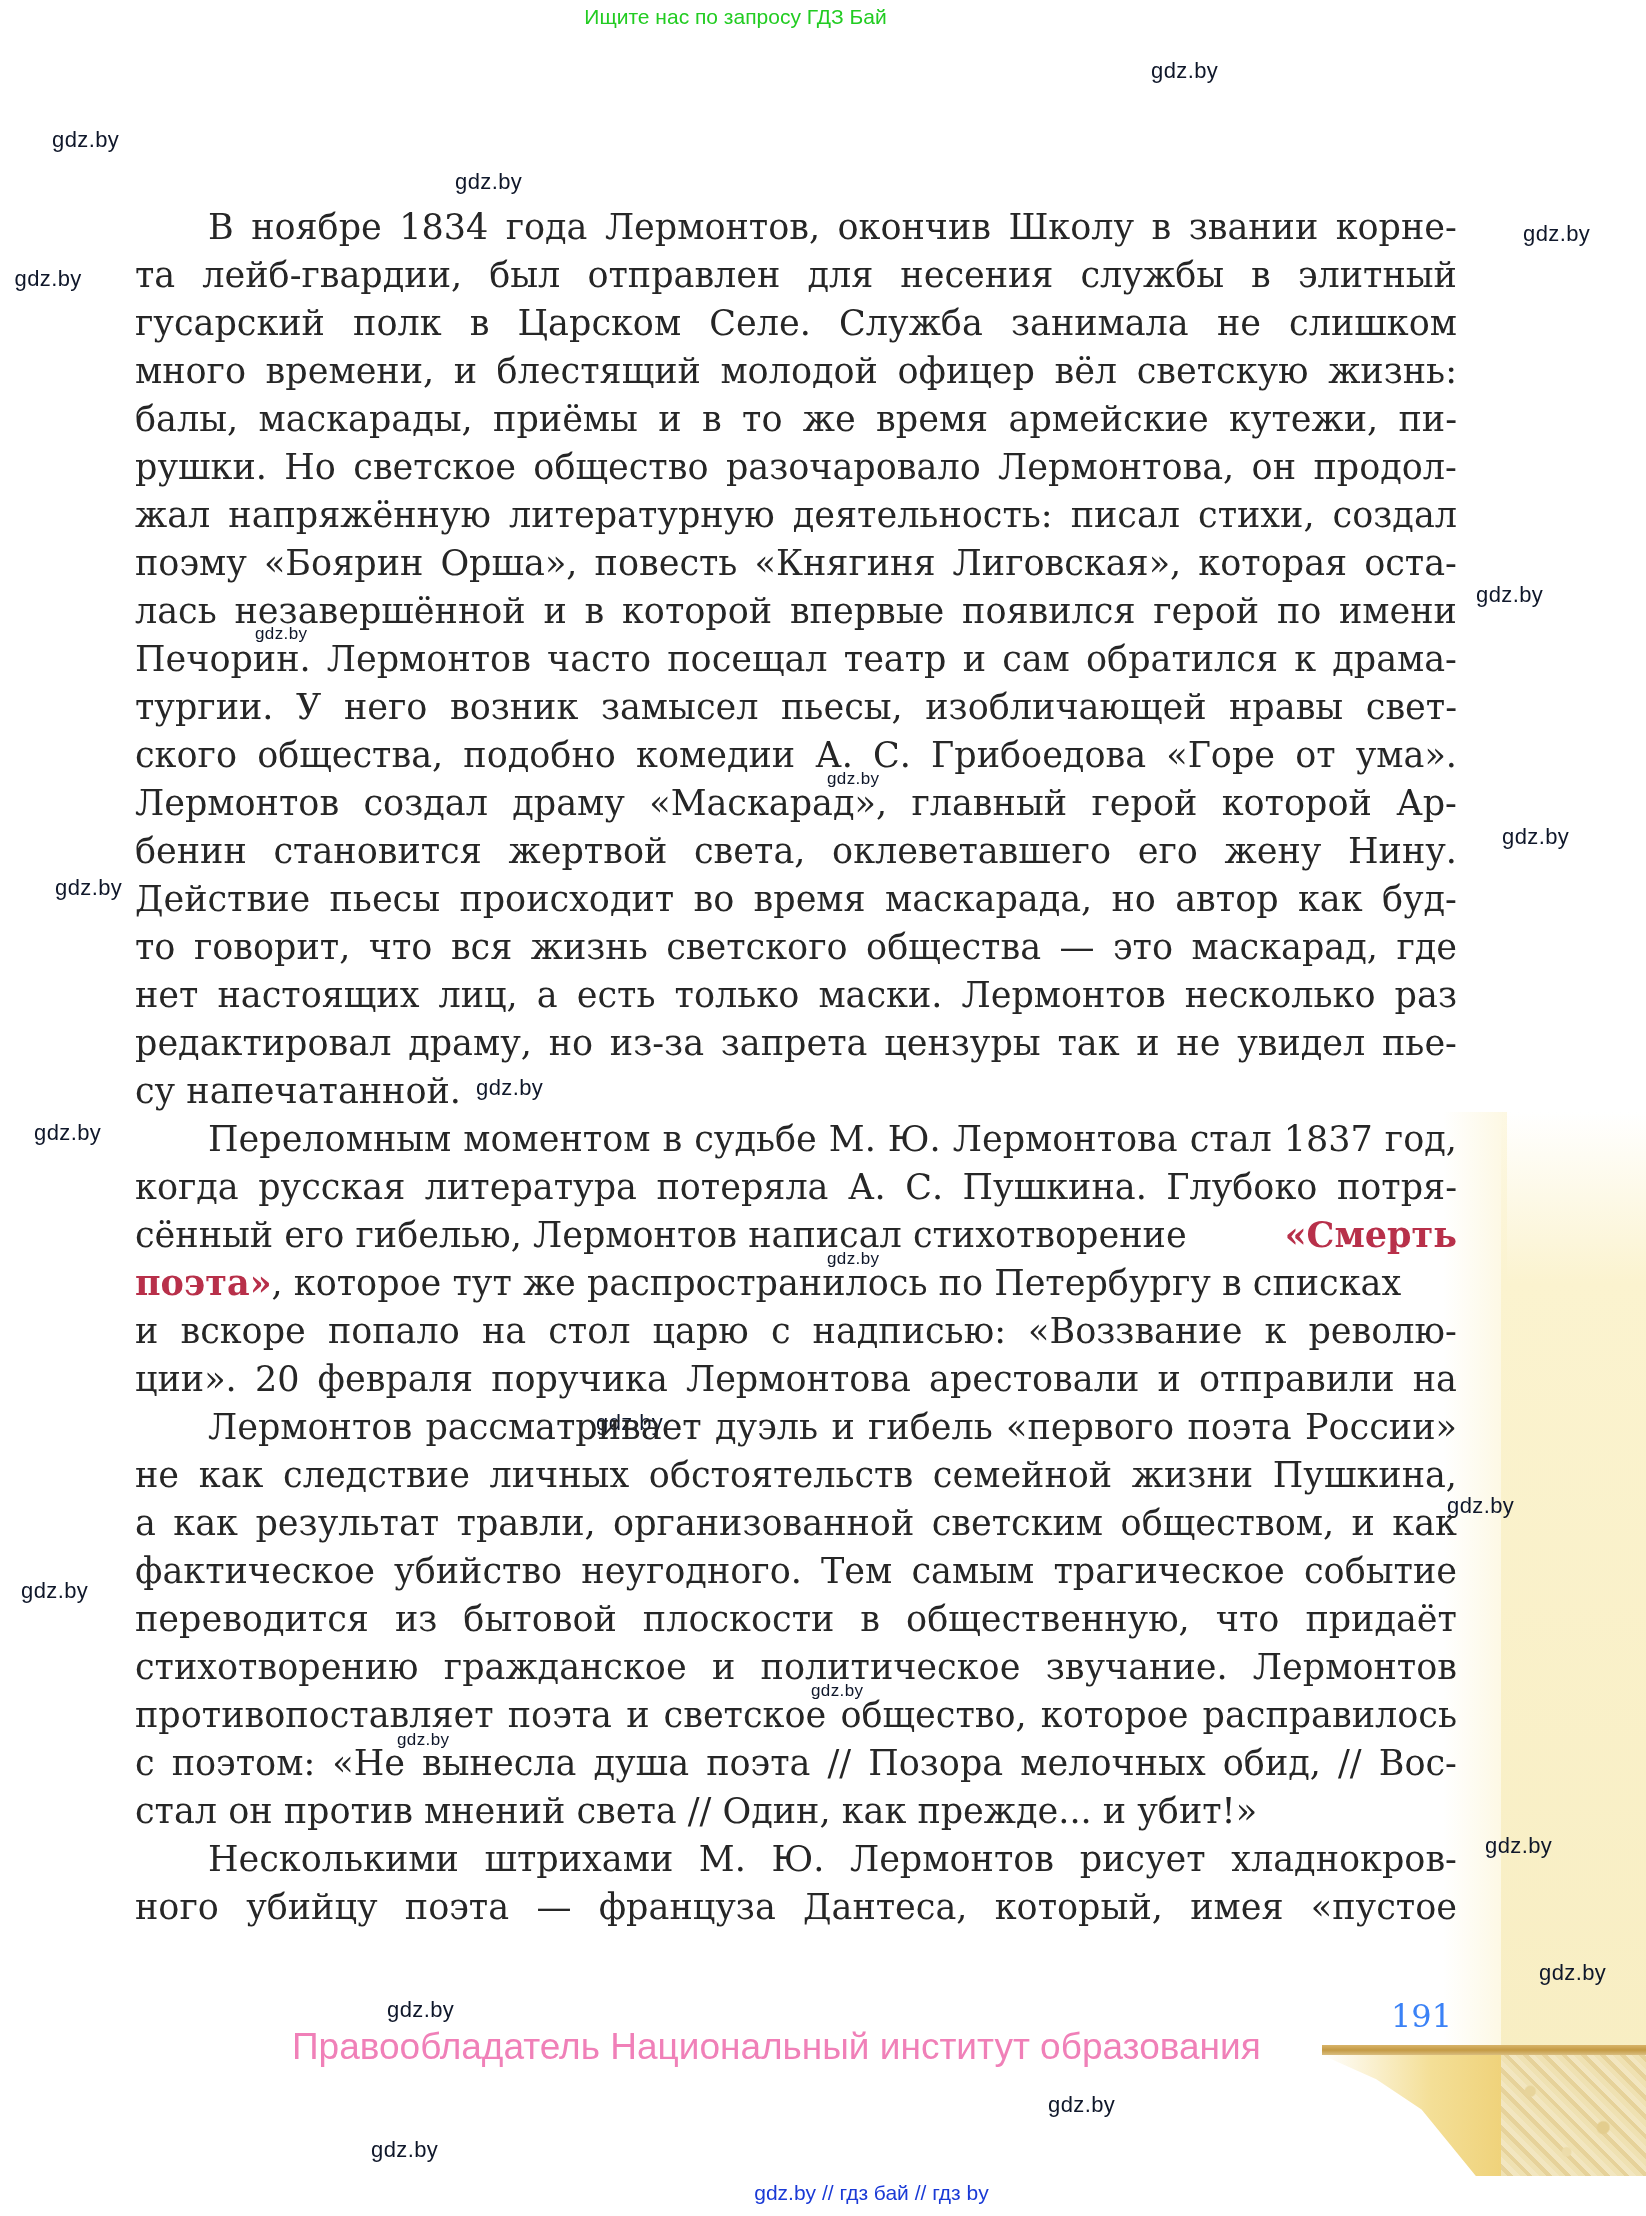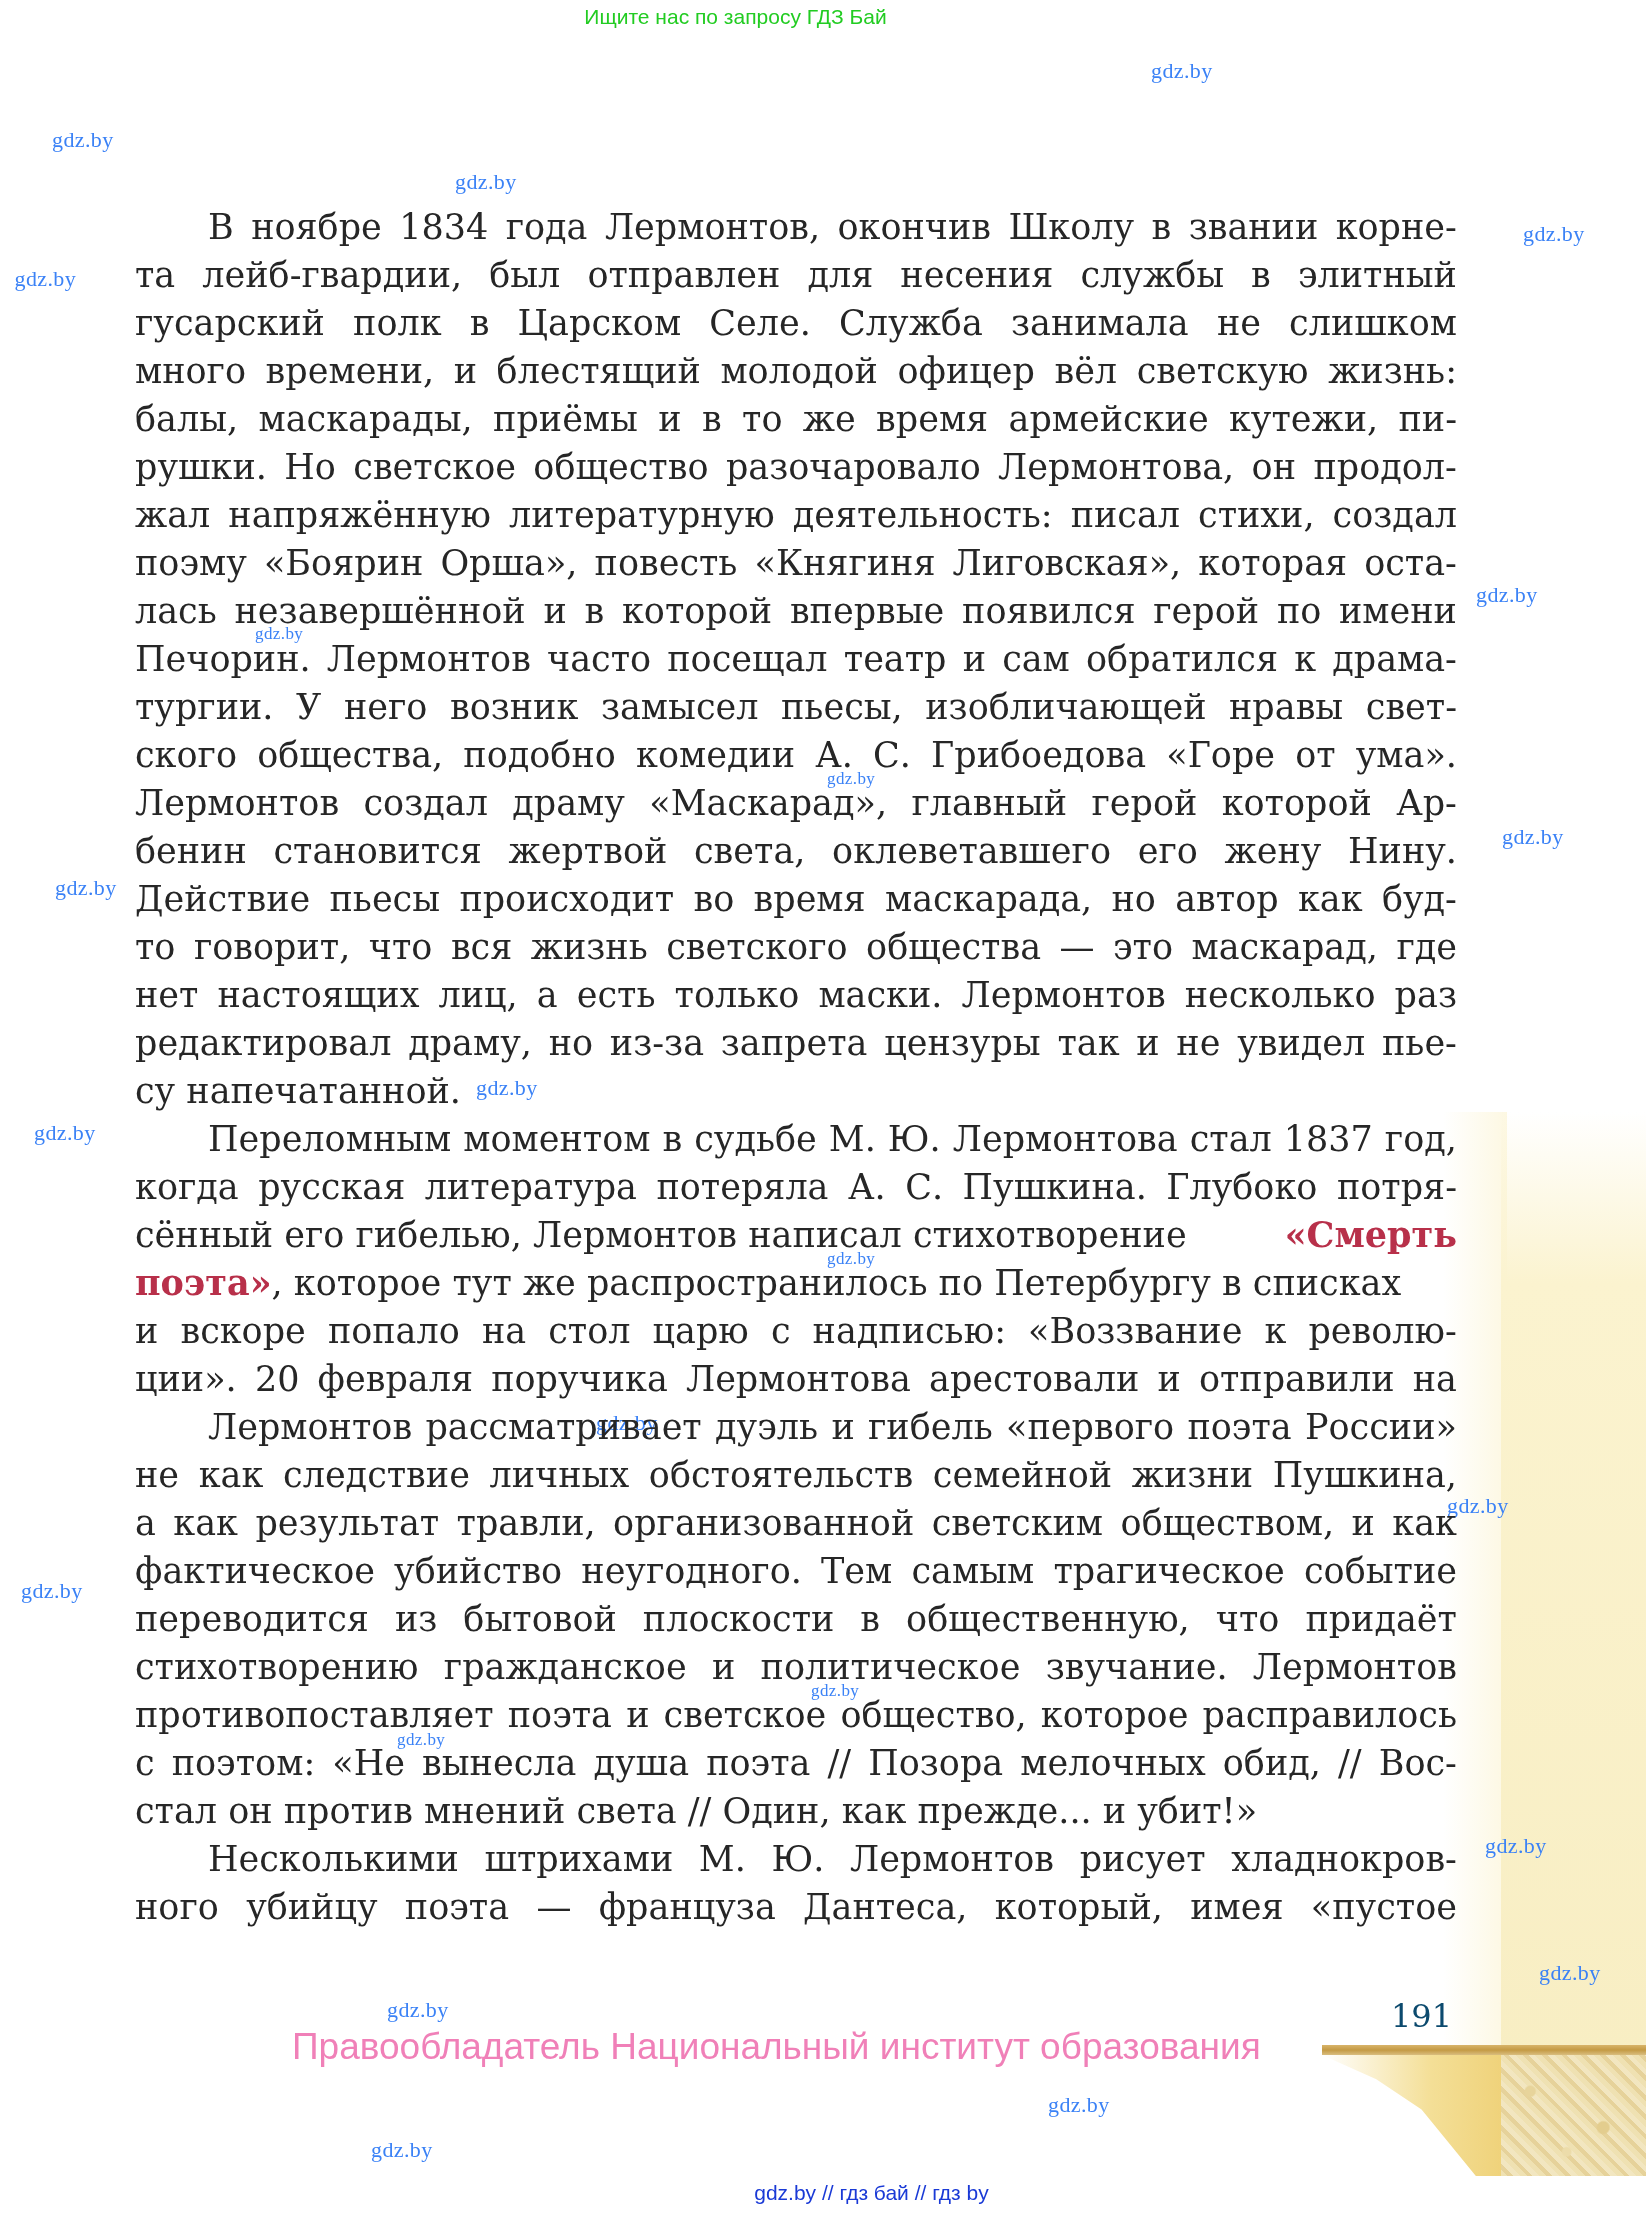--- a/index.html
+++ b/index.html
@@ -34,39 +34,39 @@
       background: linear-gradient(90deg, rgba(247,229,160,0) 0%, #f4df97 60%, #efd27a 100%);
       border-bottom-right-radius: 0;
       clip-path: polygon(0 0, 100% 0, 100% 100%, 85% 100%, 55% 45%, 30% 20%);
     }
 
     .top-banner {
       position: absolute; top: 4.8px; left: 0; width: 1471px; text-align: center;
       font-family: "Liberation Sans", sans-serif; font-size: 21px; color: #22cc22;
     }
     .wm {
-      position: absolute; font-family: Liberation Serif, serif; font-size: 22px; color: #3b82f6;
+      position: absolute; font-family: Liberation Sans, sans-serif; font-size: 22px; color: #0f172a;
       letter-spacing: 0.4px;
     }
     .wm.small { font-size: 17px; }
 
     .text-block {
       position: absolute; left: 135px; top: 203px; width: 1322px;
       font-family: "DejaVu Serif", serif; font-size: 35px; line-height: 48px;
       color: #262626;
     }
     .line { white-space: nowrap; display: flex; justify-content: space-between; height: 48px; }
     .line.last { justify-content: flex-start; }
     .line.indent { padding-left: 73px; }
     .line span.w { display: inline-block; }
     .hl { color: #b8304a; font-weight: bold; }
 
     .page-number {
       position: absolute; left: 1391px; top: 1997px;
-      font-family: "DejaVu Serif", serif; font-size: 32px; color: #0c4a6e;
+      font-family: "DejaVu Serif", serif; font-size: 32px; color: #3b82f6;
     }
     .rights {
       position: absolute; left: 292px; top: 2026px;
       font-family: "Liberation Sans", sans-serif; font-size: 37px; color: #f080b8;
       white-space: nowrap;
       text-align: right;
     }
     .bottom-links {
       position: absolute; top: 2181px; left: 0; width: 1647px; text-align: center;
       font-family: "Liberation Sans", sans-serif; font-size: 21px; color: #1a3ad6; margin-left: 48px;

